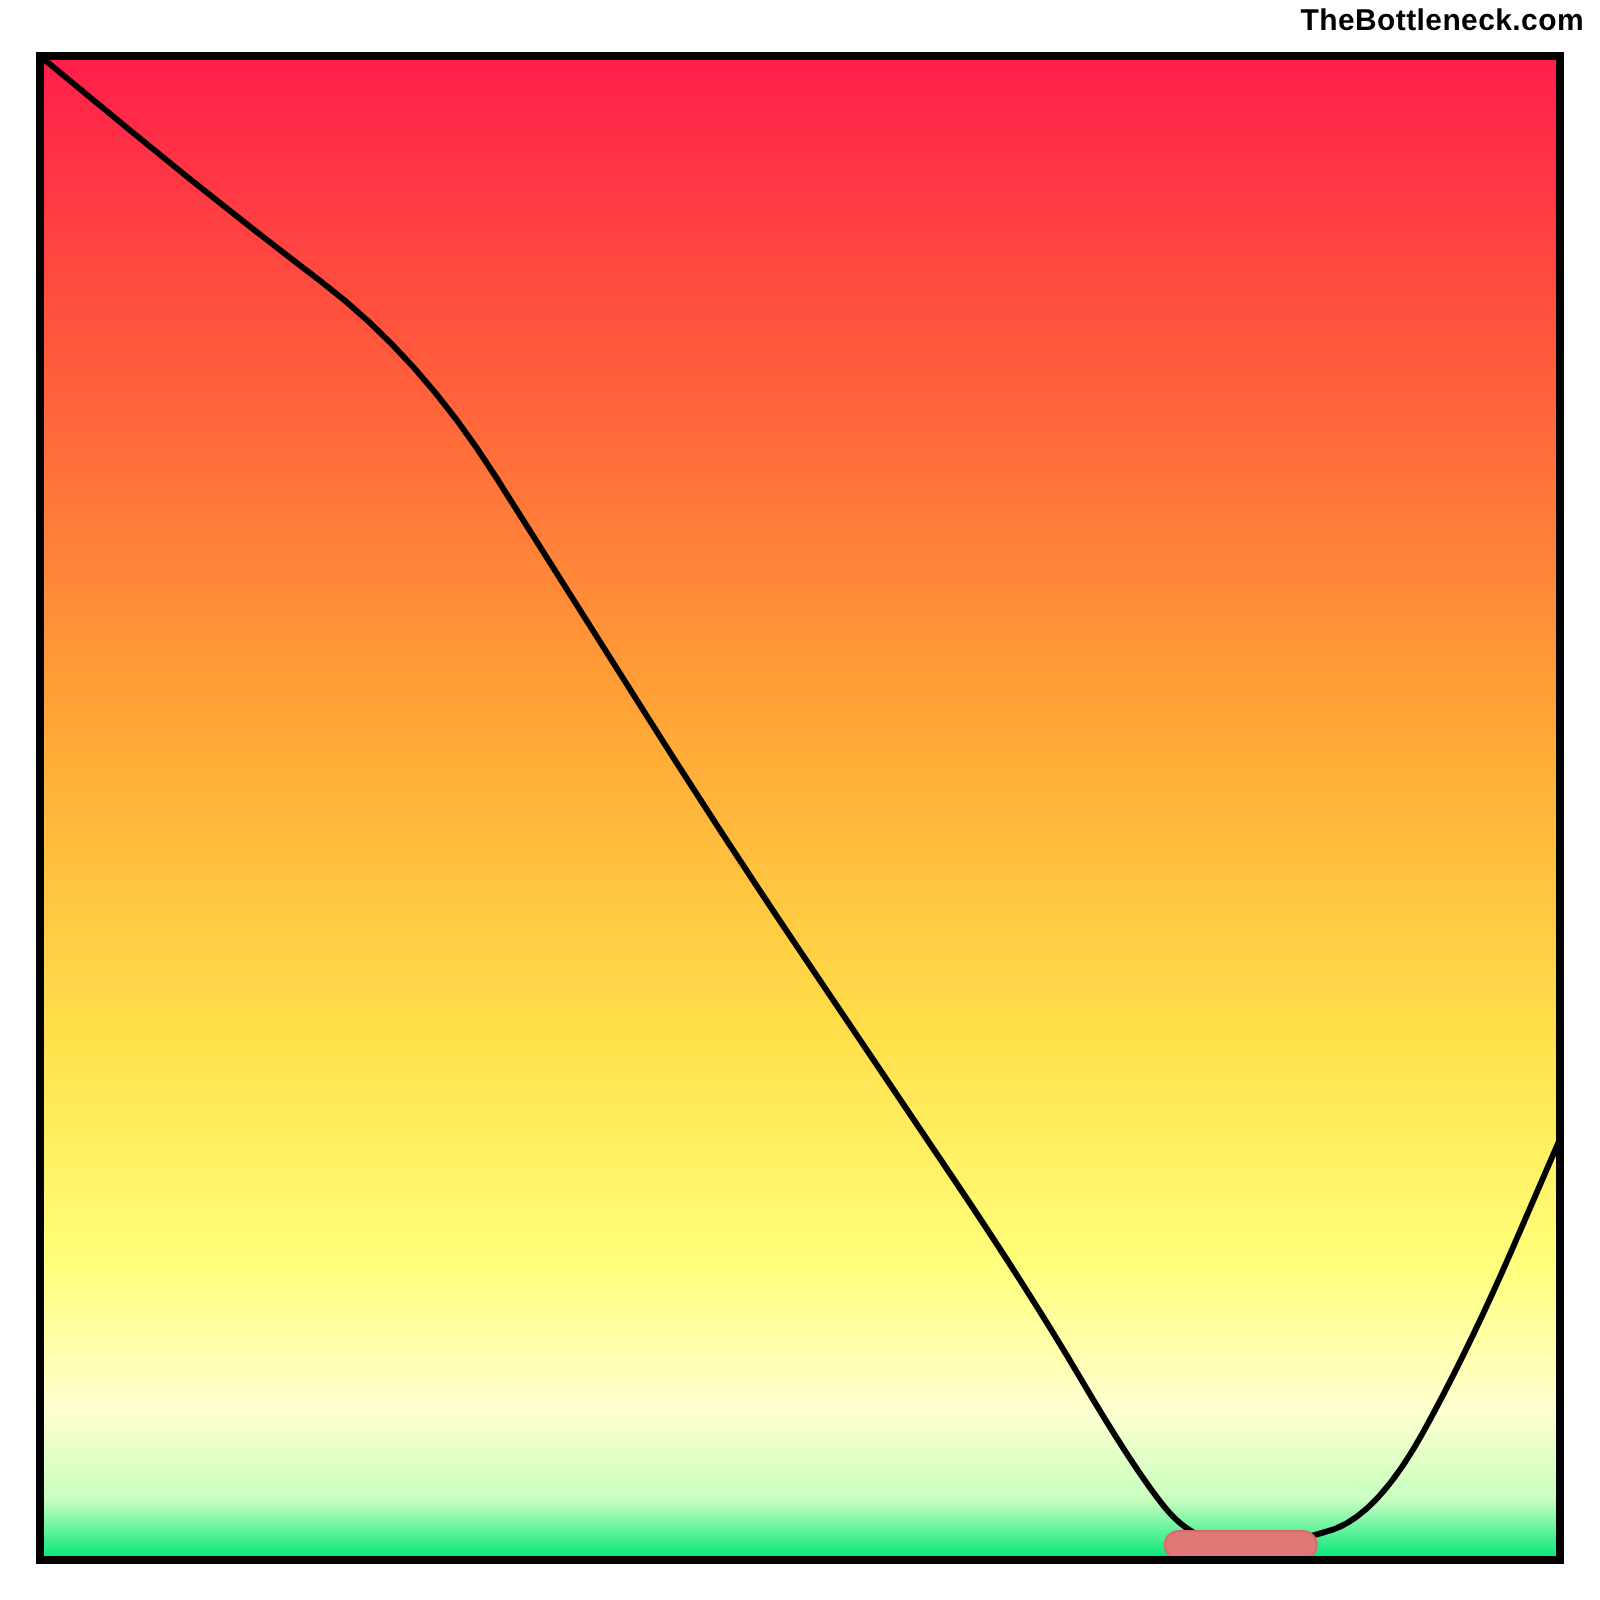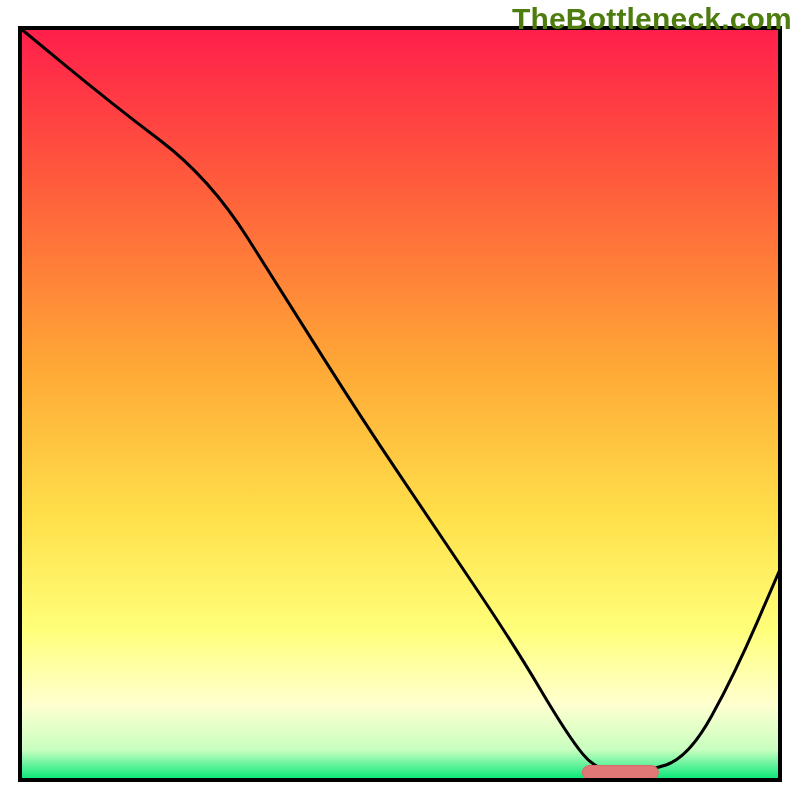--- a/index.html
+++ b/index.html
@@ -12,23 +12,23 @@
   }
   .stage {
     position: relative;
     width: 800px;
     height: 800px;
   }
   .watermark {
     position: absolute;
     top: 2px;
     right: 8px;
-    font-size: 30px;
+    font-size: 15px;
     font-weight: 600;
-    color: #4d7c0f;
+    color: #000000;
     letter-spacing: 0.2px;
     z-index: 10;
   }
   svg.chart {
     position: absolute;
     top: 0;
     left: 0;
   }
 </style>
 </head>

